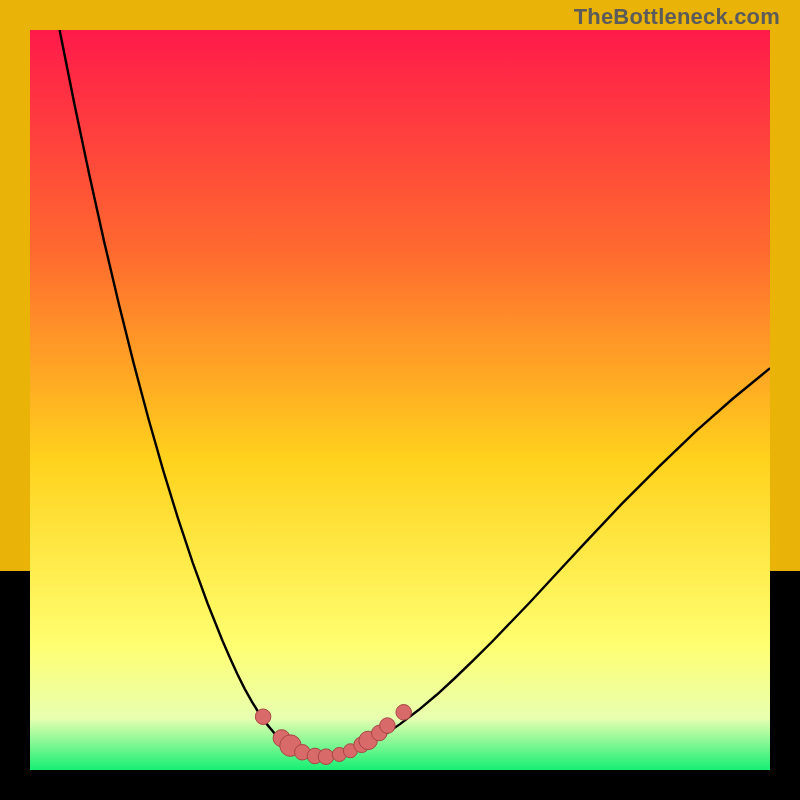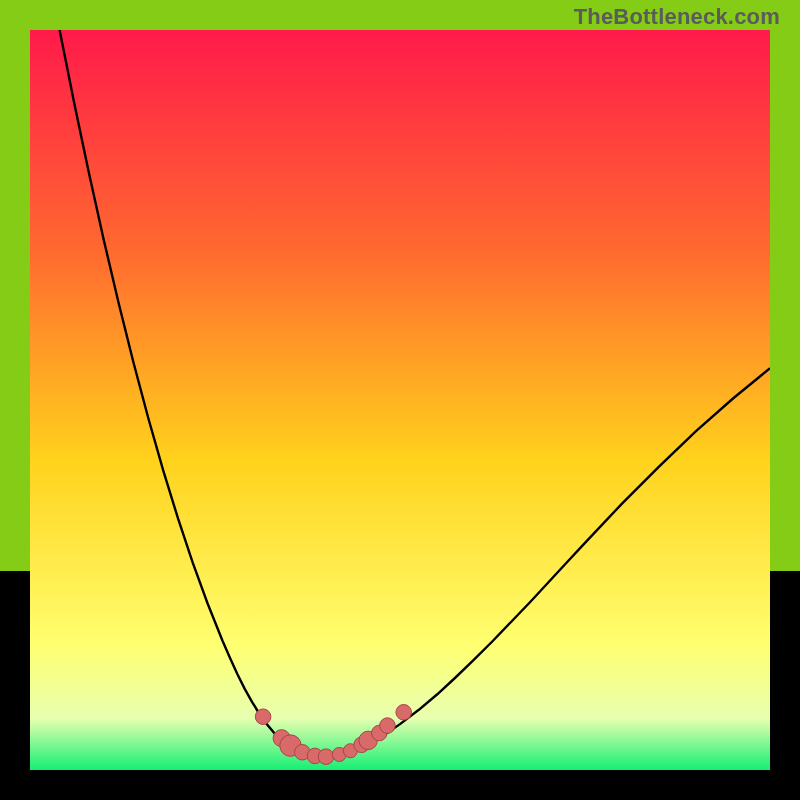--- a/index.html
+++ b/index.html
@@ -10,21 +10,21 @@
     background: #000;
     overflow: hidden;
     font-family: Arial, Helvetica, sans-serif;
   }
   .frame {
     position: absolute;
     top: 0;
     left: 0;
     width: 800px;
     height: 571px;
-    background: #84cc16;
+    background: #eab308;
   }
   .plot-area {
     position: absolute;
     top: 30px;
     left: 30px;
     width: 740px;
     height: 740px;
     overflow: hidden;
   }
   .watermark {

